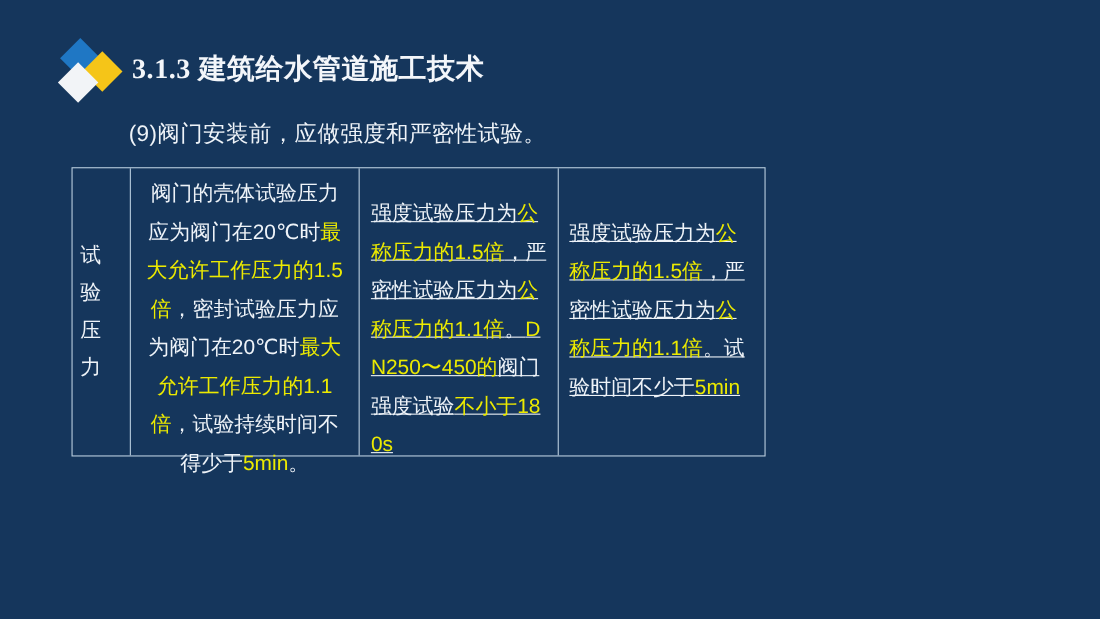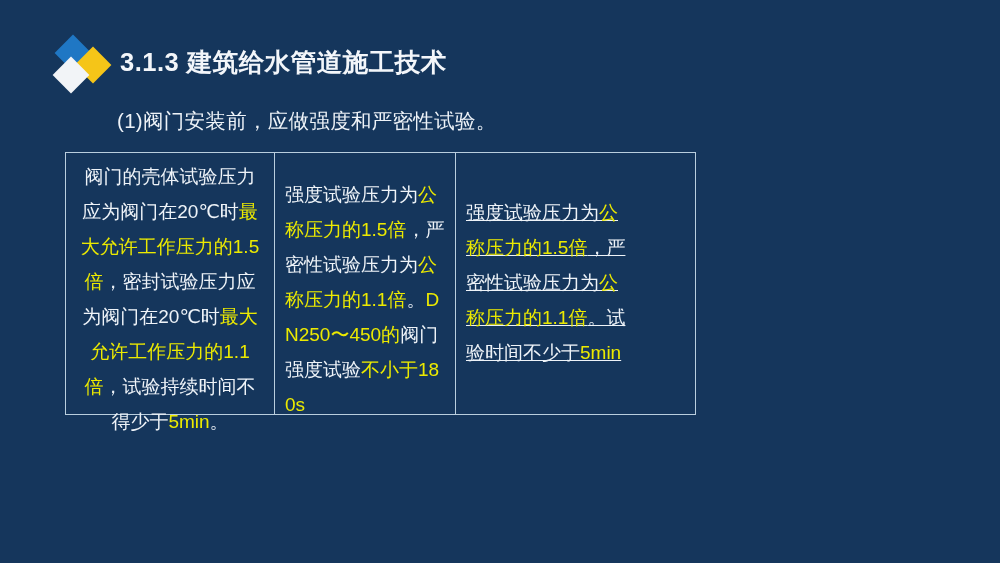--- a/index.html
+++ b/index.html
@@ -44,20 +44,21 @@
 
   #page-title {
     position: absolute;
     left: 120px;
     top: 45px;
     font-size: 25.5px;
     font-weight: bold;
     color: #f3f6fa;
     letter-spacing: 0.5px;
     white-space: nowrap;
+    font-family: Liberation Serif, serif;
   }
 
   
   #intro-line {
     position: absolute;
     left: 117px;
     top: 107px;
     font-size: 20.5px;
     color: #eef3f8;
     white-space: nowrap;
@@ -99,43 +100,49 @@
     word-break: break-all;
   }
   #col-label .cell-inner {
     top: 50%;
     transform: translateY(-50%);
     text-align: left;
     padding: 0 7px;
     line-height: 34px;
   }
   #col-body-1 .cell-inner { top: 6px; }
-  #col-body-2 .cell-inner { top: 24px; }
+  #col-body-2 .cell-inner { top: 24px; text-decoration: underline; }
   #col-body-3 .cell-inner { top: 42px; text-decoration: underline; }
 
   .hl { color: #ecea00; }
 </style>
 </head>
 <body>
 
 <div id="slide-header">
 
   <div id="brand-logo">
     <span class="diamond blue"></span>
     <span class="diamond yellow"></span>
     <span class="diamond white"></span>
   </div>
 
   <div id="page-title">3.1.3 建筑给水管道施工技术</div>
 </div>
 
-<div id="intro-line">(1)阀门安装前，应做强度和严密性试验。</div>
+<div id="intro-line">(9)阀门安装前，应做强度和严密性试验。</div>
 
 <div id="pressure-table">
 
+  <div class="tcol" id="col-label">
+    <div class="cell-inner">
+      <div>试验</div>
+      <div>压力</div>
+    </div>
+  </div>
 
   <div class="tcol" id="col-body-1">
     <div class="cell-inner"><span>阀门的壳体试验压力应为阀门在20℃时</span><span class="hl">最大允许工作压力的1.5倍</span><span>，密封试验压力应为阀门在20℃时</span><span class="hl">最大允许工作压力的1.1倍</span><span>，试验持续时间不得少于</span><span class="hl">5min</span><span>。</span></div>
   </div>
 
   <div class="tcol" id="col-body-2">
     <div class="cell-inner"><span>强度试验压力为</span><span class="hl">公称压力的1.5倍</span><span>，严密性试验压力为</span><span class="hl">公称压力的1.1倍</span><span>。</span><span class="hl">DN250〜450的</span><span>阀门强度试验</span><span class="hl">不小于180s</span></div>
   </div>
 
   <div class="tcol" id="col-body-3">

